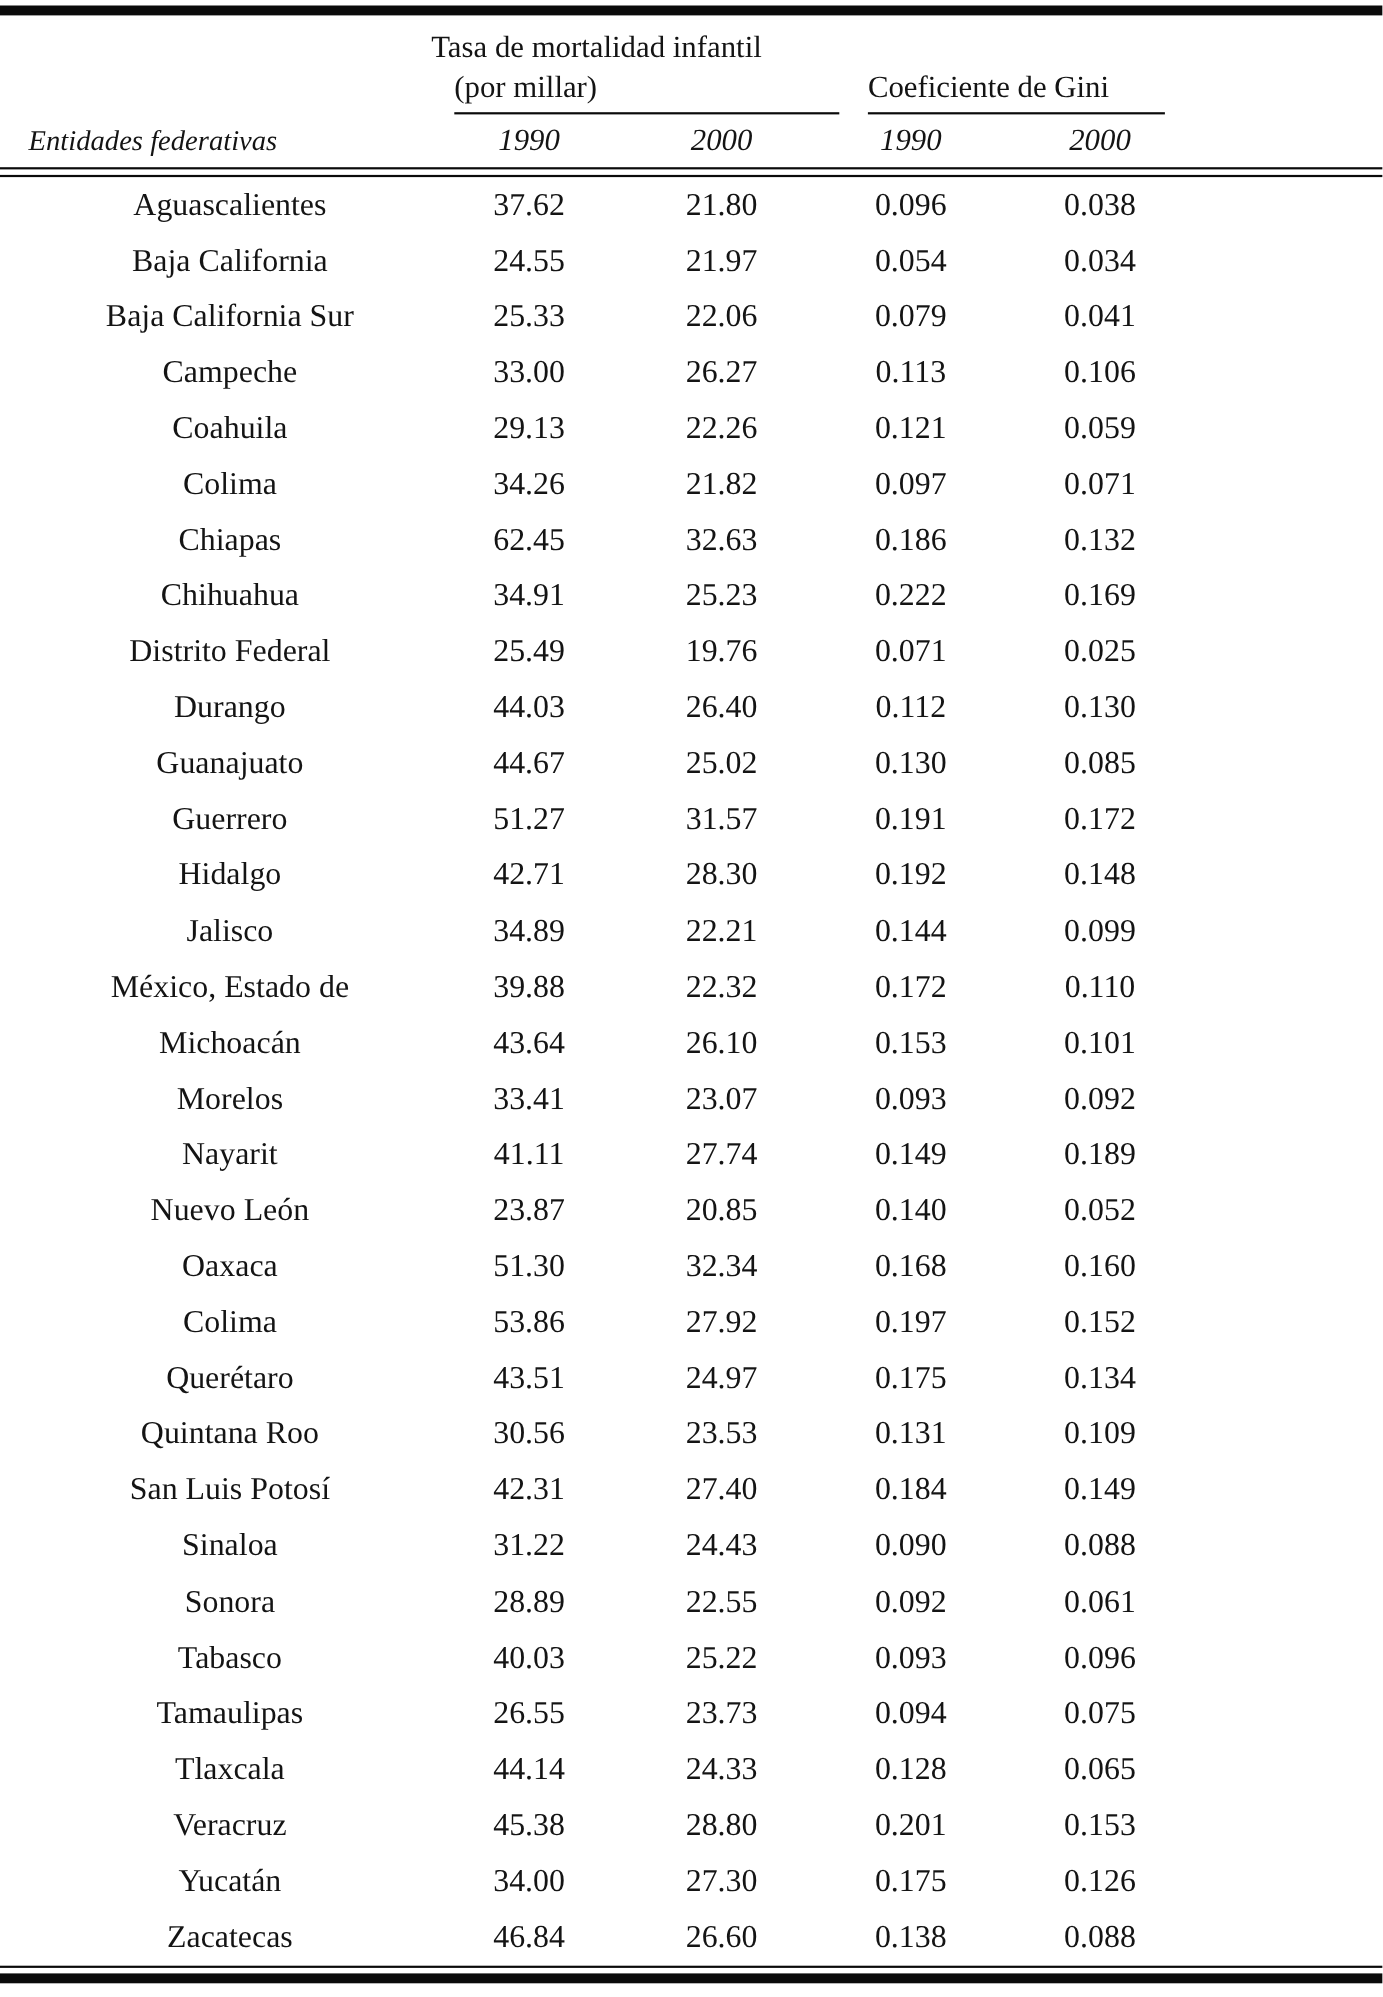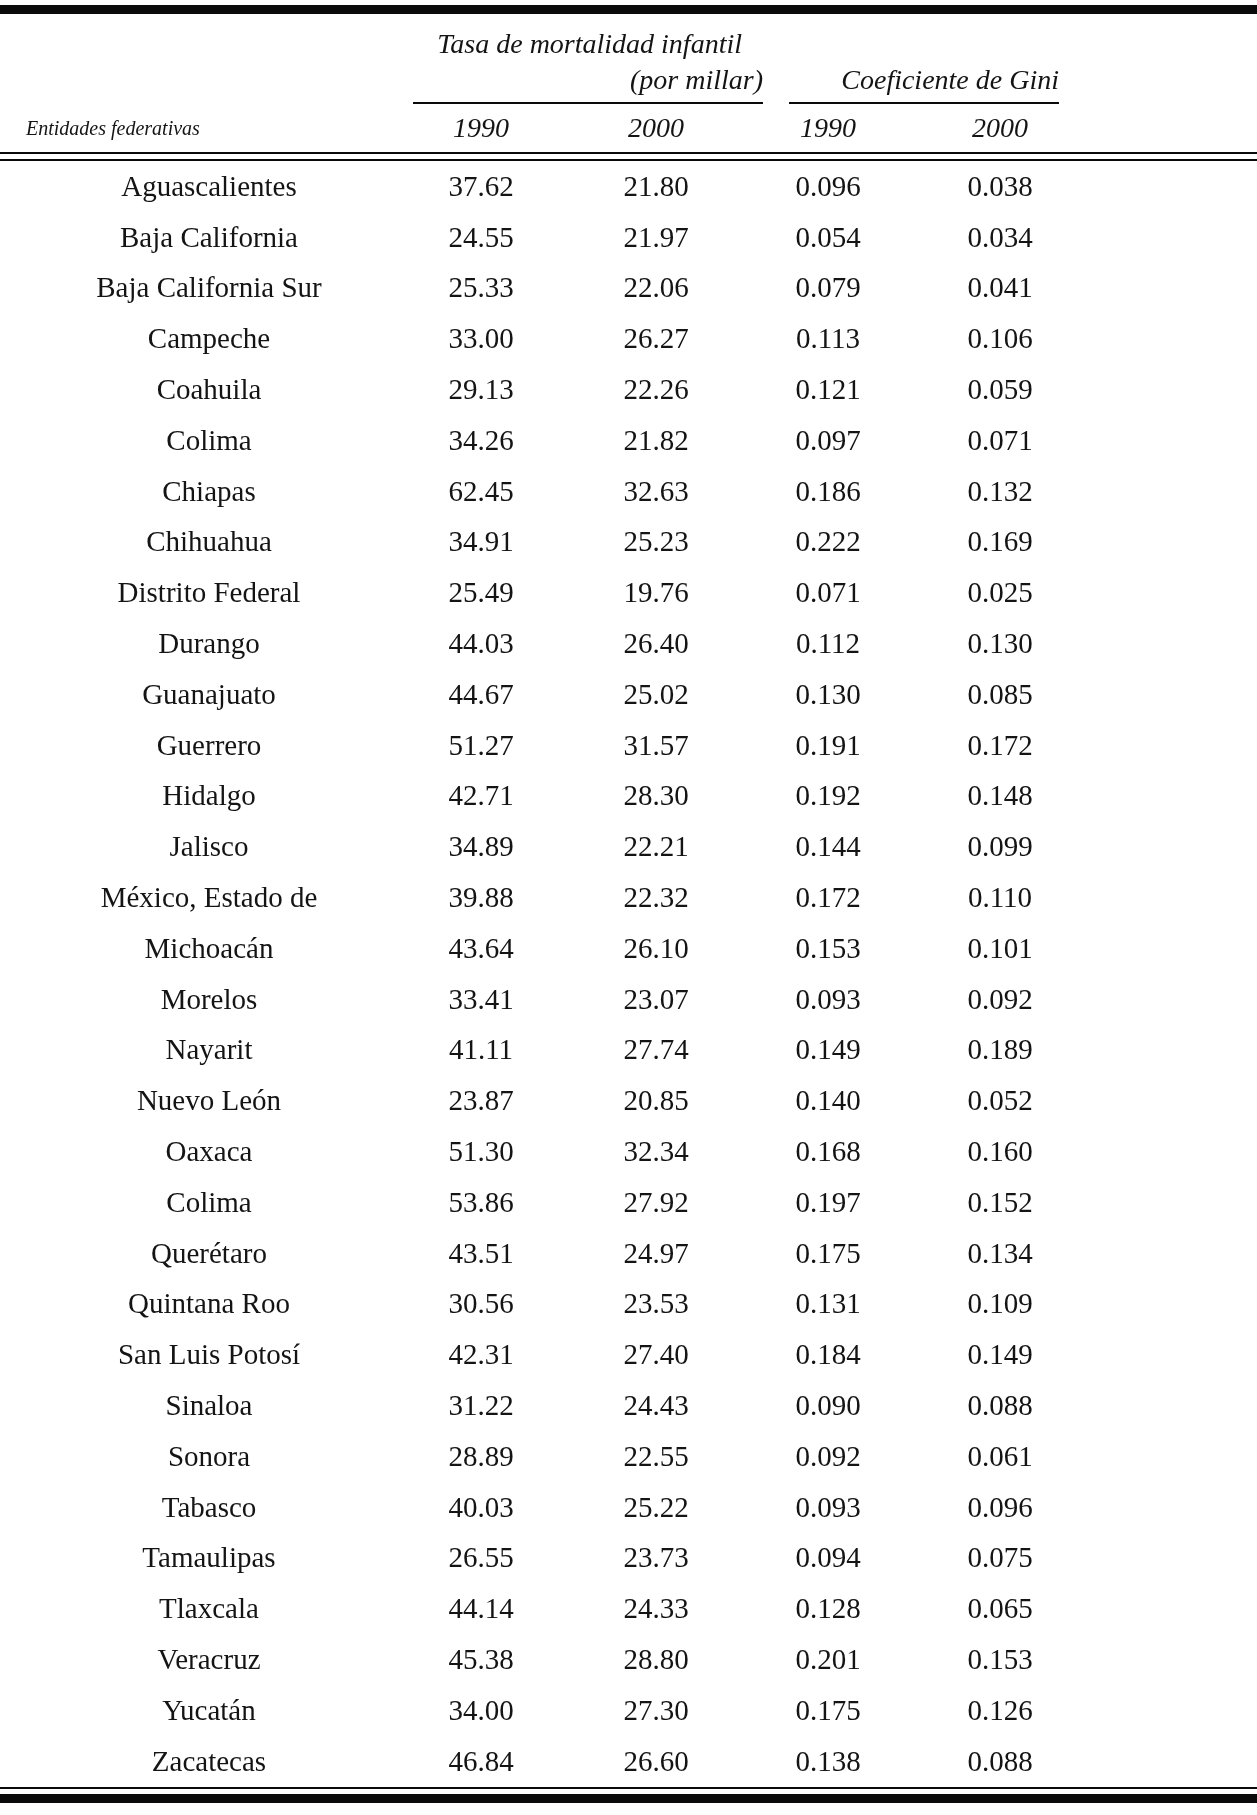--- a/index.html
+++ b/index.html
@@ -24,40 +24,39 @@
     display: grid;
     grid-template-columns: 392px 178px 172px 172px 172px 1fr;
   }
 
   
   .hrow1 { height: 46px; align-items: end; }
   .hrow2 { height: 44px; align-items: end; padding-left: 21px; }
   .hrow3 { height: 48px; align-items: center; }
 
   .group-title {
-    font-style: italic;
     font-size: 28px;
-    text-align: right;
+    text-align: left;
     white-space: nowrap;
   }
   .cspan-mort { grid-column: 2 / 4; }
   .cspan-gini { grid-column: 4 / 6; }
 
   .underlined {
     border-bottom: 2px solid #0a0a0a;
     padding-bottom: 6px;
   }
   .gini-cell {
     margin-left: 26px;
     margin-right: 48px;
   }
 
   .row-header {
     font-style: italic;
-    font-size: 20px;
+    font-size: 26px;
     padding-left: 26px;
     white-space: nowrap;
   }
   .year {
     font-style: italic;
     font-size: 28px;
     text-align: center;
   }
 
   

